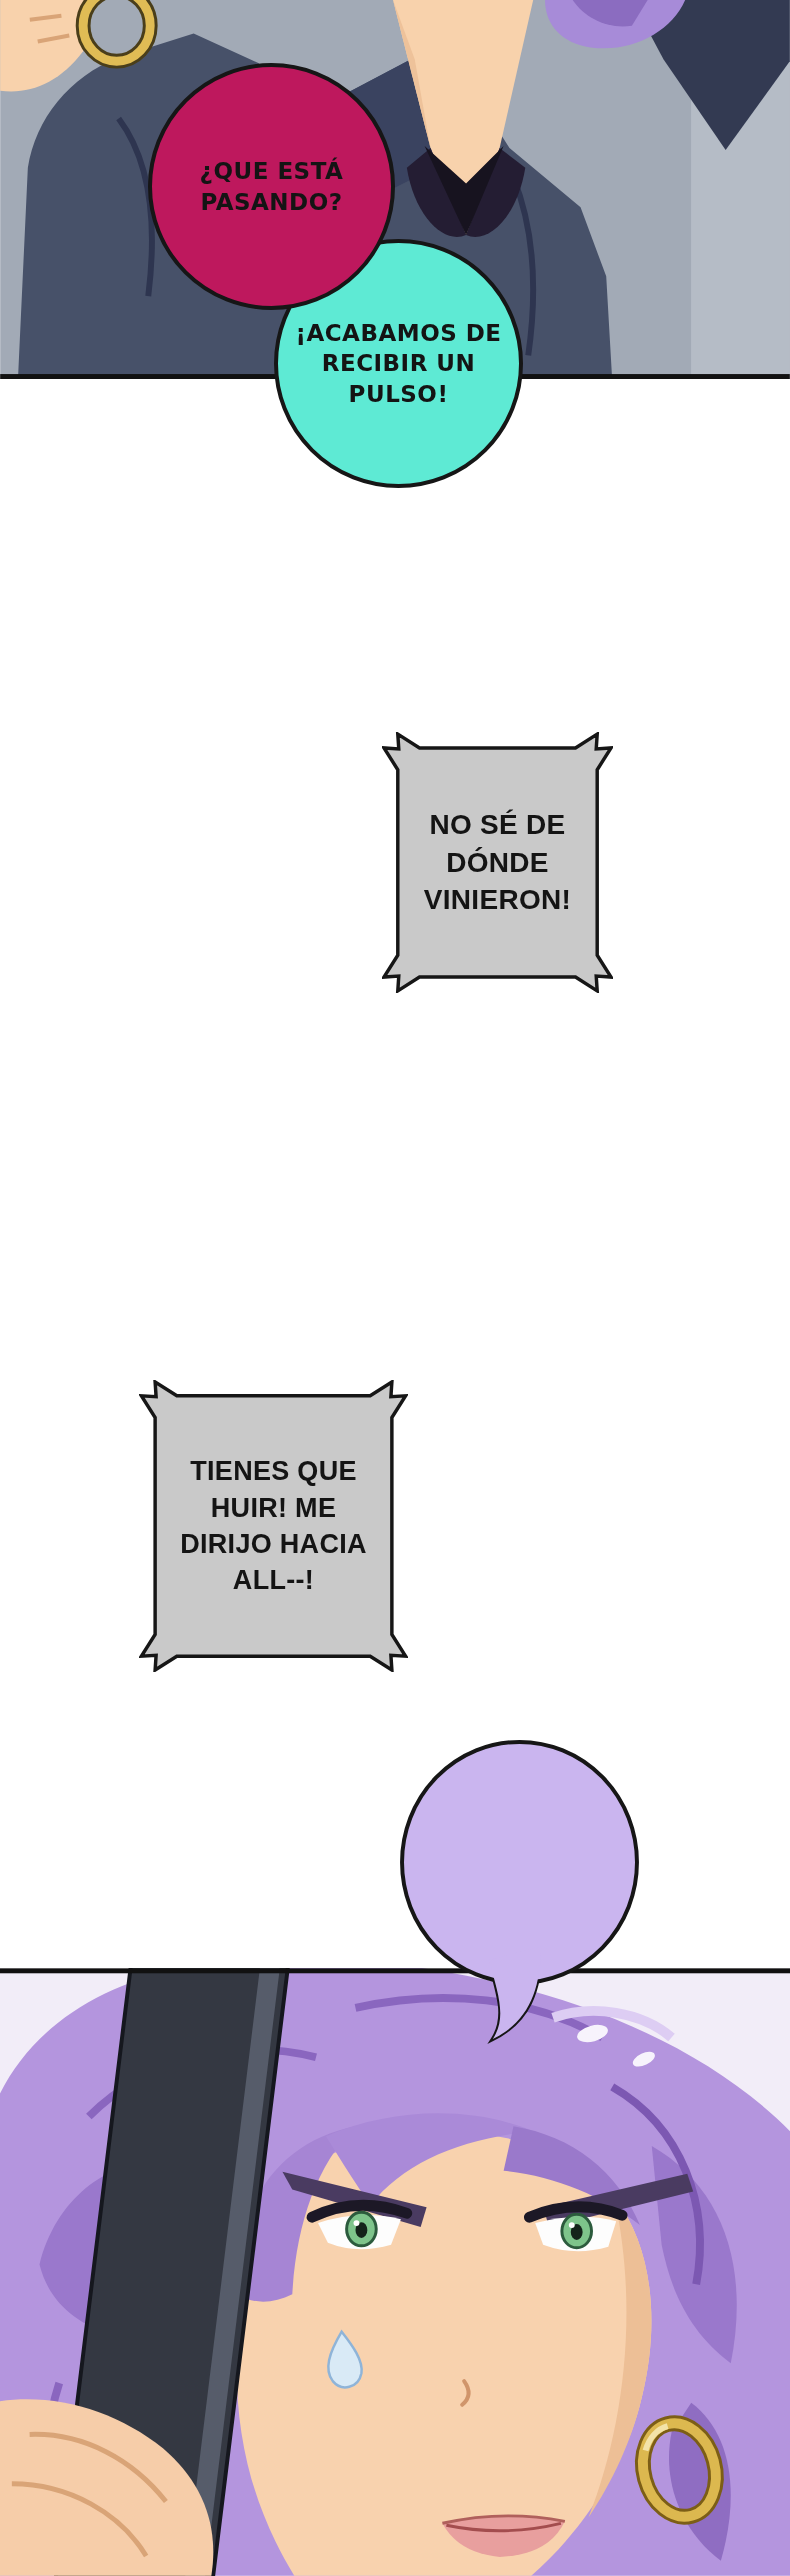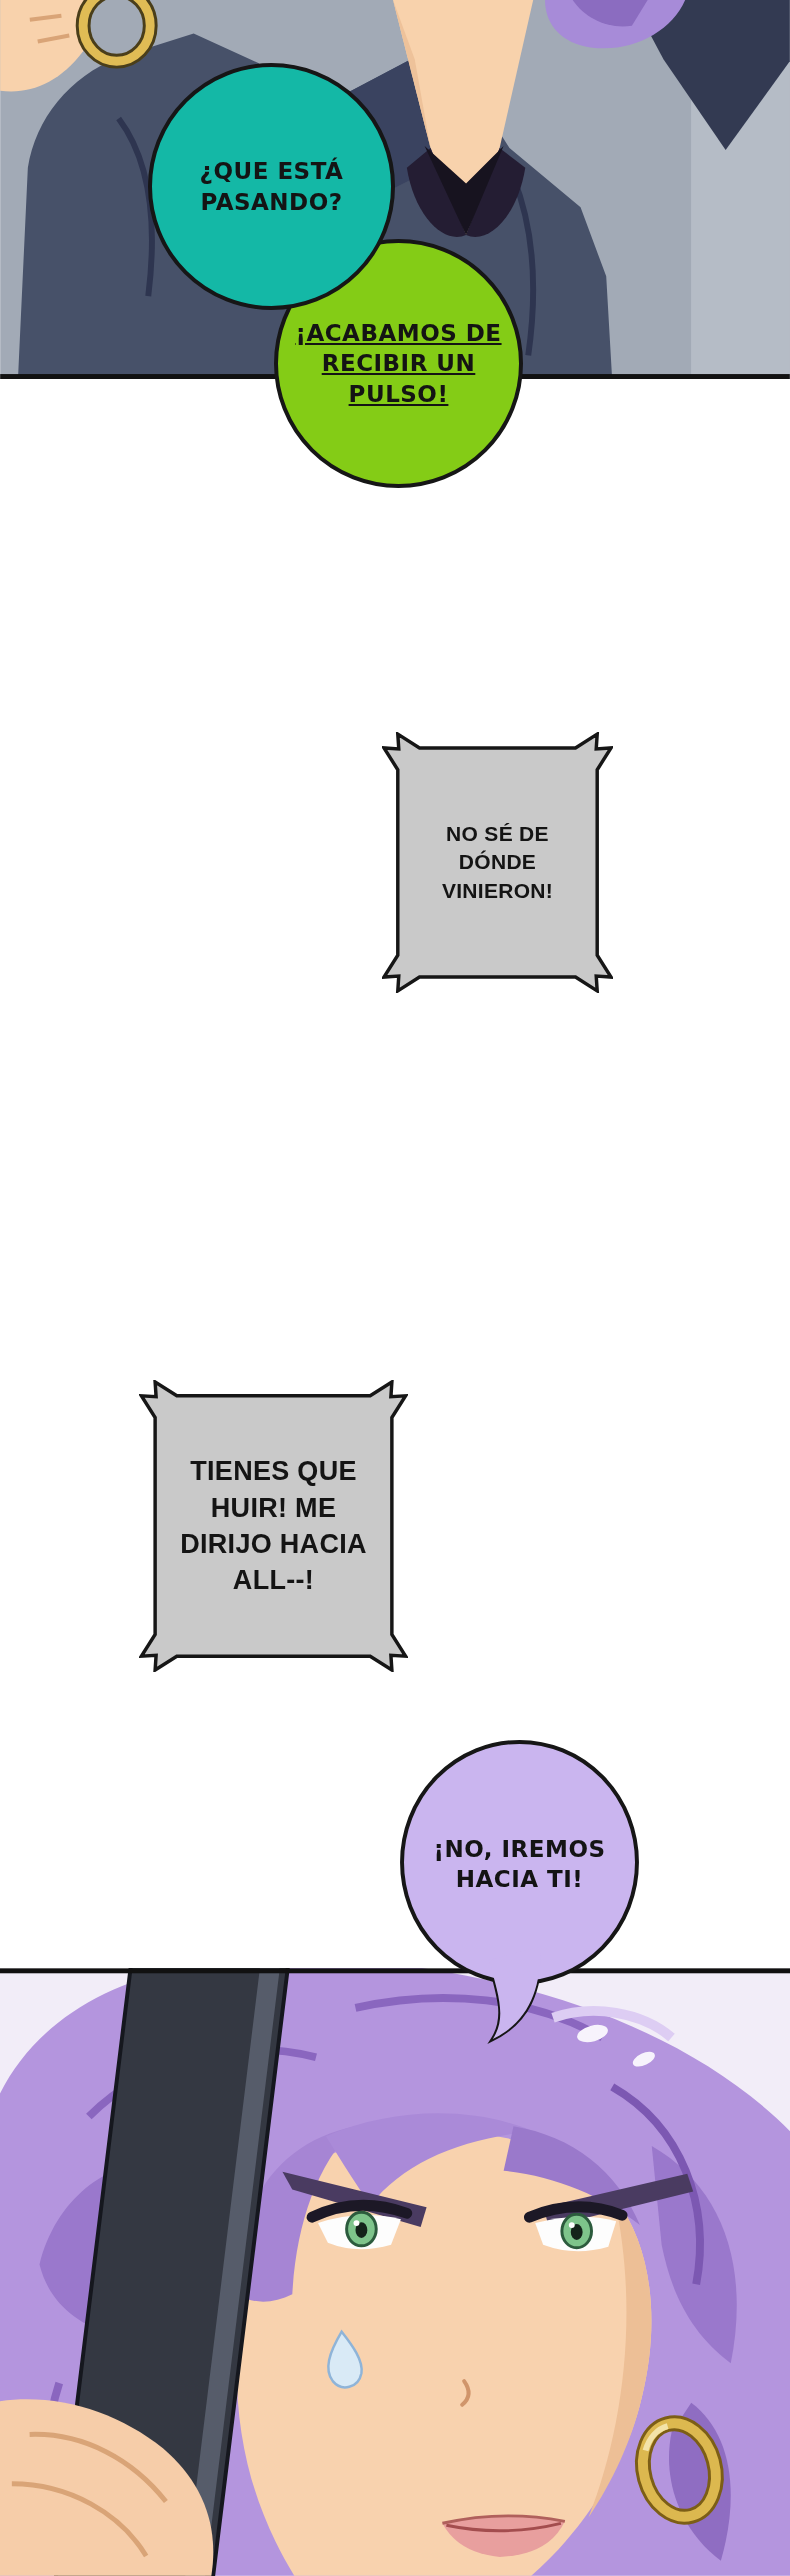--- a/index.html
+++ b/index.html
@@ -20,21 +20,21 @@
     white-space:pre-line;font-weight:bold;font-size:23px;line-height:1.32;
     letter-spacing:0.5px;
   }
 
   
   .radio-box{position:absolute;}
   .radio-box svg{position:absolute;left:0;top:0;}
   .radio-text{
     position:absolute;inset:0;display:flex;align-items:center;justify-content:center;
     text-align:center;white-space:pre-line;font-family:"Liberation Sans",sans-serif;
-    font-weight:bold;font-size:21px;line-height:1.35;letter-spacing:0.3px;padding:24px;
+    font-weight:bold;font-size:28px;line-height:1.35;letter-spacing:0.3px;padding:24px;
     box-sizing:border-box;
   }
   .radio-text.big{font-size:27px;}
 
   
   .tailed-bubble{position:absolute;}
   .tailed-bubble .bubble-text-wrap{
     position:absolute;left:14px;top:40px;width:231px;height:174px;
     display:flex;align-items:center;justify-content:center;text-align:center;
   }
@@ -72,27 +72,27 @@
       <path d="M 30 20 L 62 16" stroke="#d9a477" stroke-width="4" fill="none"></path>
       <path d="M 38 42 L 70 36" stroke="#d9a477" stroke-width="4" fill="none"></path>
     </g>
     <g>
       <ellipse cx="118" cy="26" rx="34" ry="36" fill="none" stroke="#4a3e1a" stroke-width="15"></ellipse>
       <ellipse cx="118" cy="26" rx="34" ry="36" fill="none" stroke="#e0bc55" stroke-width="9"></ellipse>
     </g>
     <rect y="379" width="800" height="5" fill="#111"></rect>
   </svg>
 
-  <div class="circle-bubble" style="left: 274px; top: 239px; width: 249px; height: 249px; background: #84cc16; text-decoration: underline;">
+  <div class="circle-bubble" style="left: 274px; top: 239px; width: 249px; height: 249px; background: #5eead4;">
     <span class="bubble-text">¡ACABAMOS DE
 RECIBIR UN
 PULSO!</span>
   </div>
 
-  <div class="circle-bubble" style="left: 148px; top: 63px; width: 247px; height: 247px; background: #14b8a6;">
+  <div class="circle-bubble" style="left: 148px; top: 63px; width: 247px; height: 247px; background: #be185d;">
     <span class="bubble-text">¿QUE ESTÁ
 PASANDO?</span>
   </div>
 
   <div class="radio-box" style="left:382px;top:732px;width:231px;height:261px">
     <svg width="231" height="261" viewBox="0 0 234 264">
       <polygon stroke="#161616" stroke-width="3.5" points="38,16 196,16 218,2 217,17 232,16 218,38 218,226 232,248 217,247 218,262 196,248 38,248 16,262 17,247 2,248 16,226 16,38 2,16 17,17 16,2" style="fill: rgb(201, 201, 201);"></polygon>
     </svg>
     <div class="radio-text">NO SÉ DE DÓNDE
 VINIERON!</div>
@@ -178,20 +178,16 @@
     </g>
     <rect width="800" height="5" fill="#111"></rect>
   </svg>
 
   <div class="tailed-bubble" style="left:390px;top:1737px;width:259px;height:308px">
     <svg width="259" height="308" viewBox="0 0 262 312">
       <path d="M 100 226 C 110 262 118 284 104 306 C 140 288 152 258 153 212 Z" stroke="#161616" stroke-width="4" style="fill: rgb(202, 181, 239);"></path>
       <ellipse cx="131" cy="127" rx="119" ry="122" stroke="#161616" stroke-width="4" style="fill: rgb(202, 181, 239);"></ellipse>
       <path d="M 100 226 C 110 262 118 284 104 306 C 140 288 152 258 153 212 Z" stroke="none" style="fill: rgb(202, 181, 239);"></path>
     </svg>
-    <div class="bubble-text-wrap">
-      <span class="bubble-text">¡NO, IREMOS
-HACIA TI!</span>
-    </div>
   </div>
 
 </div>
 
 
 </body></html>

